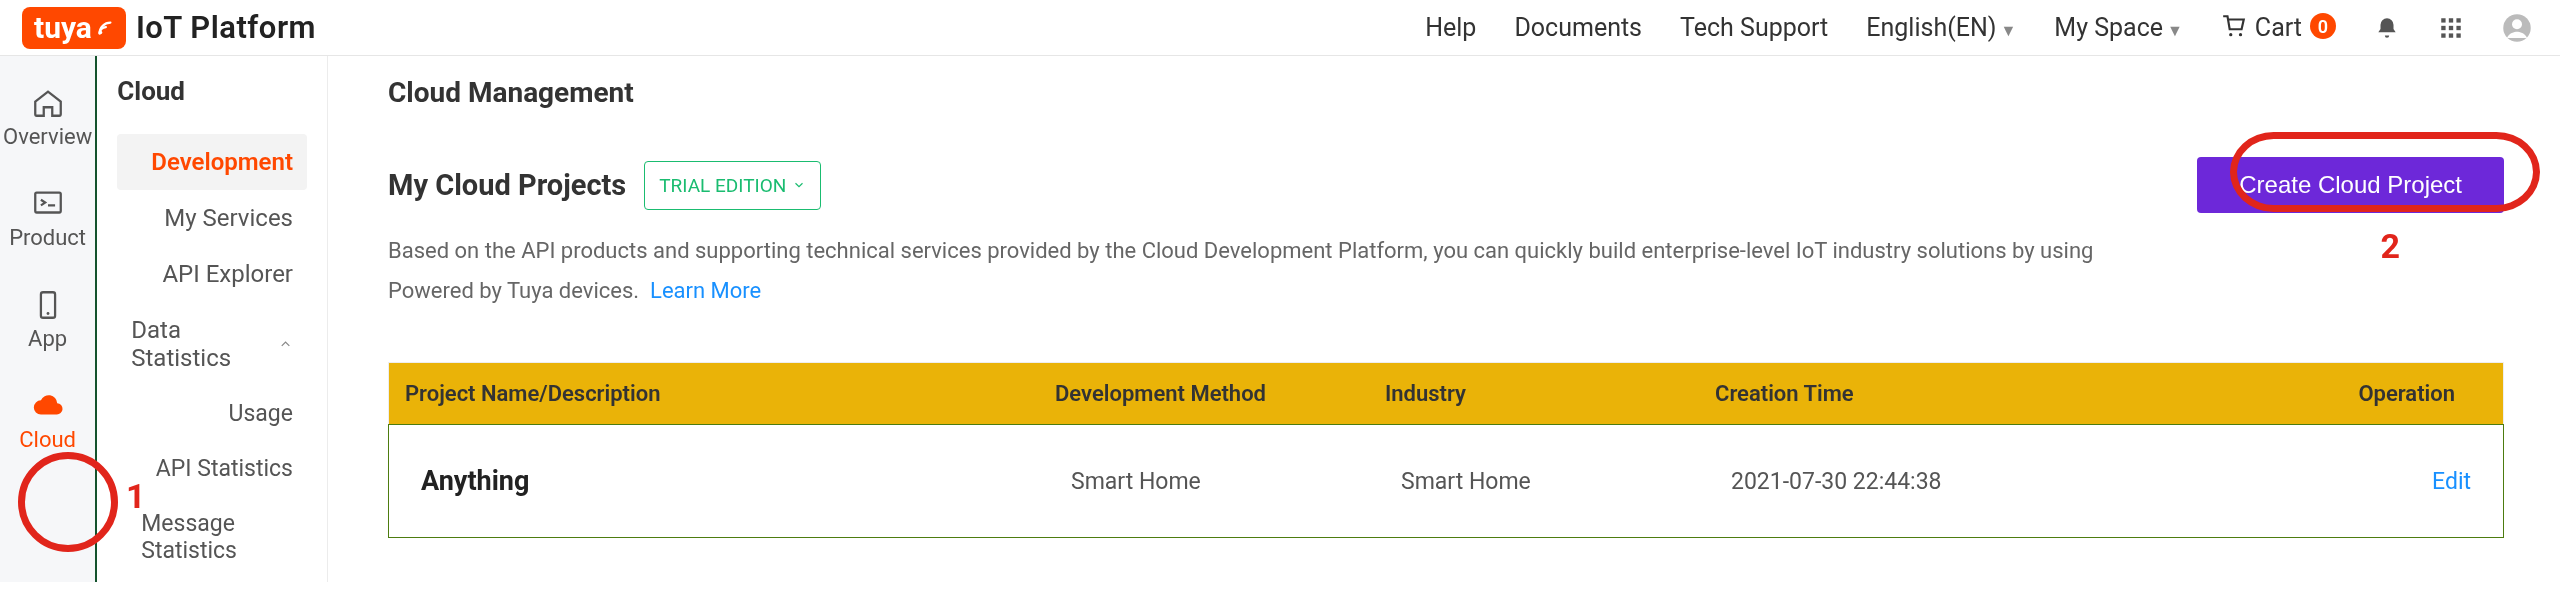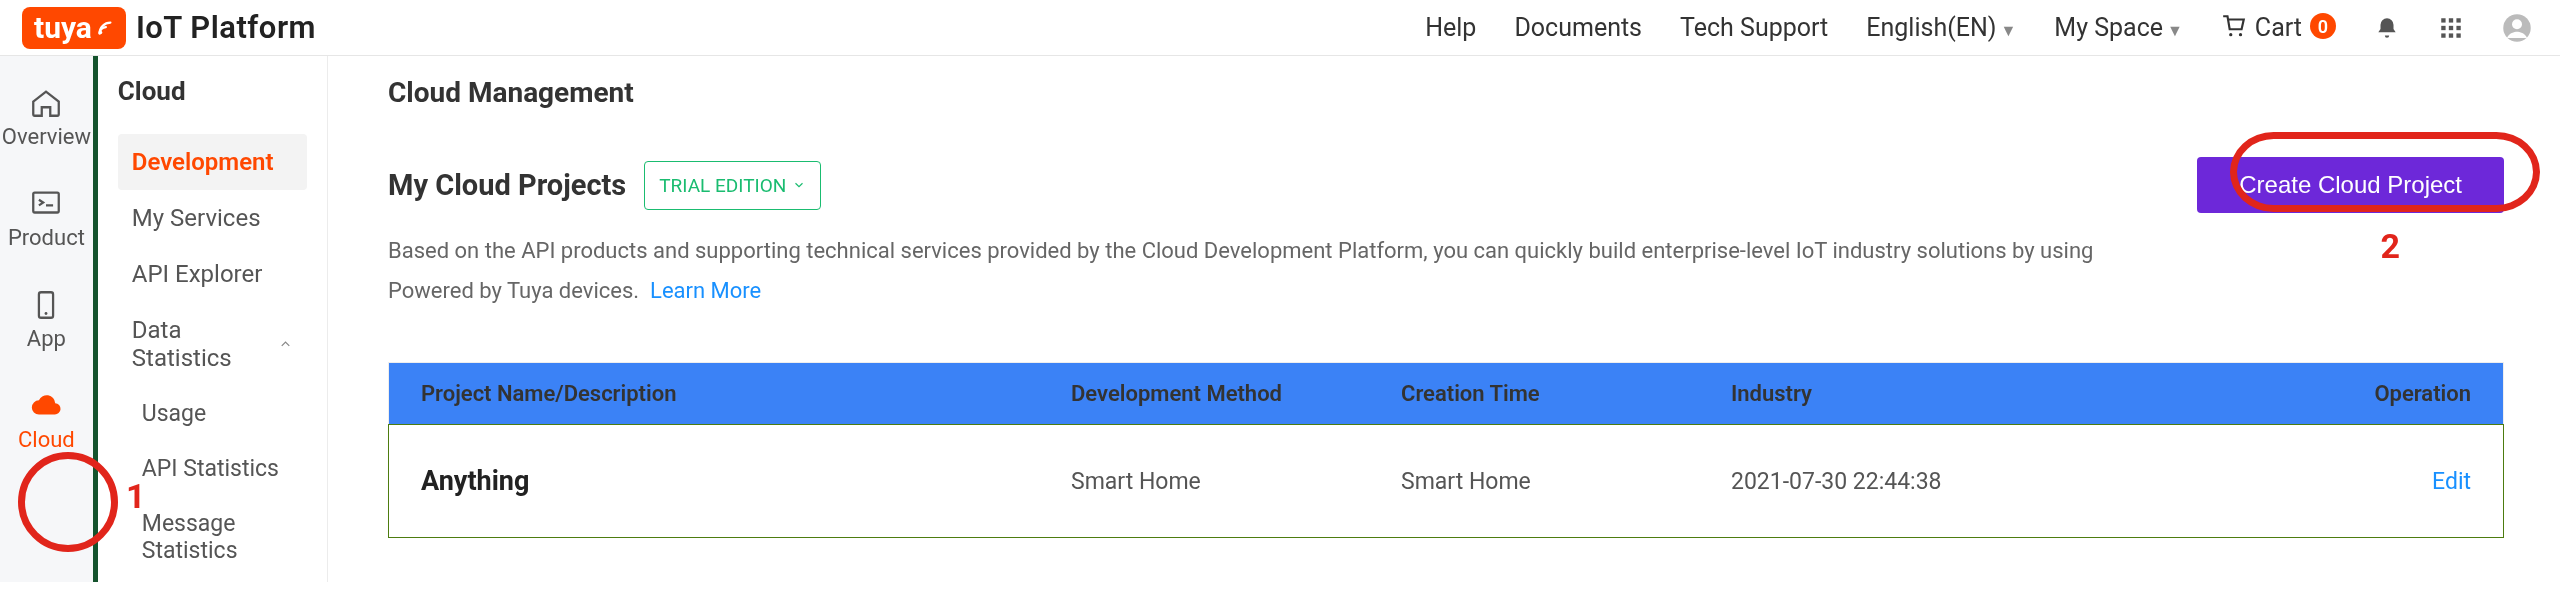--- a/index.html
+++ b/index.html
@@ -65,21 +65,21 @@
     font-weight: 600;
   }
   .top-icon { display: flex; align-items: center; }
   .caret { font-size: 16px; color: #888; margin-left: 4px; }
 
   
   .shell { display: flex; height: calc(598px - 72px); }
   .rail {
     width: 134px;
     background: #f6f7f9;
-    border-right: 5px solid #14532d;
+    border-right: 2px solid #14532d;
     display: flex;
     flex-direction: column;
     align-items: center;
     padding-top: 30px;
     gap: 38px;
     position: relative;
   }
   .rail-item {
     display: flex; flex-direction: column; align-items: center;
     gap: 4px; color: #555; font-size: 22px; cursor: pointer;
@@ -98,21 +98,21 @@
   }
 
   .subnav {
     width: 304px;
     border-right: 1px solid #ececec;
     padding: 20px 20px 0 20px;
     background: #fff;
   }
   .subnav-title { font-size: 26px; font-weight: 700; margin-bottom: 28px; }
   .subnav-item {
-    display: flex; align-items: center; justify-content: flex-start;
+    display: flex; align-items: center; justify-content: flex-end;
     font-size: 24px; color: #555; padding: 14px 14px;
     border-radius: 4px; cursor: pointer;
   }
   .subnav-item.active { background: #f3f3f3; color: #ff4800; font-weight: 600; }
   .subnav-sub { padding-left: 24px; font-size: 23px; color: #555; }
 
   .main {
     flex: 1;
     padding: 20px 56px 0 60px;
     position: relative;
@@ -148,24 +148,24 @@
   }
   .annot-2 {
     position: absolute; right: 160px; top: 170px;
     color: #e1251b; font-size: 34px; font-weight: 700;
   }
   .desc { font-size: 22px; color: #666; line-height: 1.8; max-width: 1760px; }
   .desc a { color: #1890ff; text-decoration: none; }
 
   .table-wrap { margin-top: 52px; }
   .table-head {
-    background: #3b82f6; border: 1px solid #eee; border-bottom: none;
+    background: #eab308; border: 1px solid #eee; border-bottom: none;
     display: grid;
     grid-template-columns: 650px 330px 330px 520px 220px;
-    padding: 18px 32px;
+    padding: 18px 16px;
     font-size: 22px; color: #333; font-weight: 600;
   }
   .table-row {
     border: 1px solid #4d7c0f;
     display: grid;
     grid-template-columns: 650px 330px 330px 520px 220px;
     padding: 40px 32px;
     font-size: 23px; color: #555; align-items: center;
   }
   .proj-name { font-size: 27px; font-weight: 700; color: #222; }
@@ -314,22 +314,22 @@
 
     <p class="desc">
       <span>Based on the API products and supporting technical services provided by the Cloud Development Platform, you can quickly build enterprise-level IoT industry solutions by using Powered by Tuya devices.</span>
       &nbsp;<a href="#">Learn More</a>
     </p>
 
     <div class="table-wrap">
       <div class="table-head">
         <div>Project Name/Description</div>
         <div>Development Method</div>
+        <div>Industry</div>
         <div>Creation Time</div>
-        <div>Industry</div>
         <div class="col-op-head">Operation</div>
       </div>
       <div class="table-row">
         <div class="proj-name">Anything</div>
         <div>Smart Home</div>
         <div>Smart Home</div>
         <div>2021-07-30 22:44:38</div>
         <div class="op-link">Edit</div>
       </div>
     </div>

